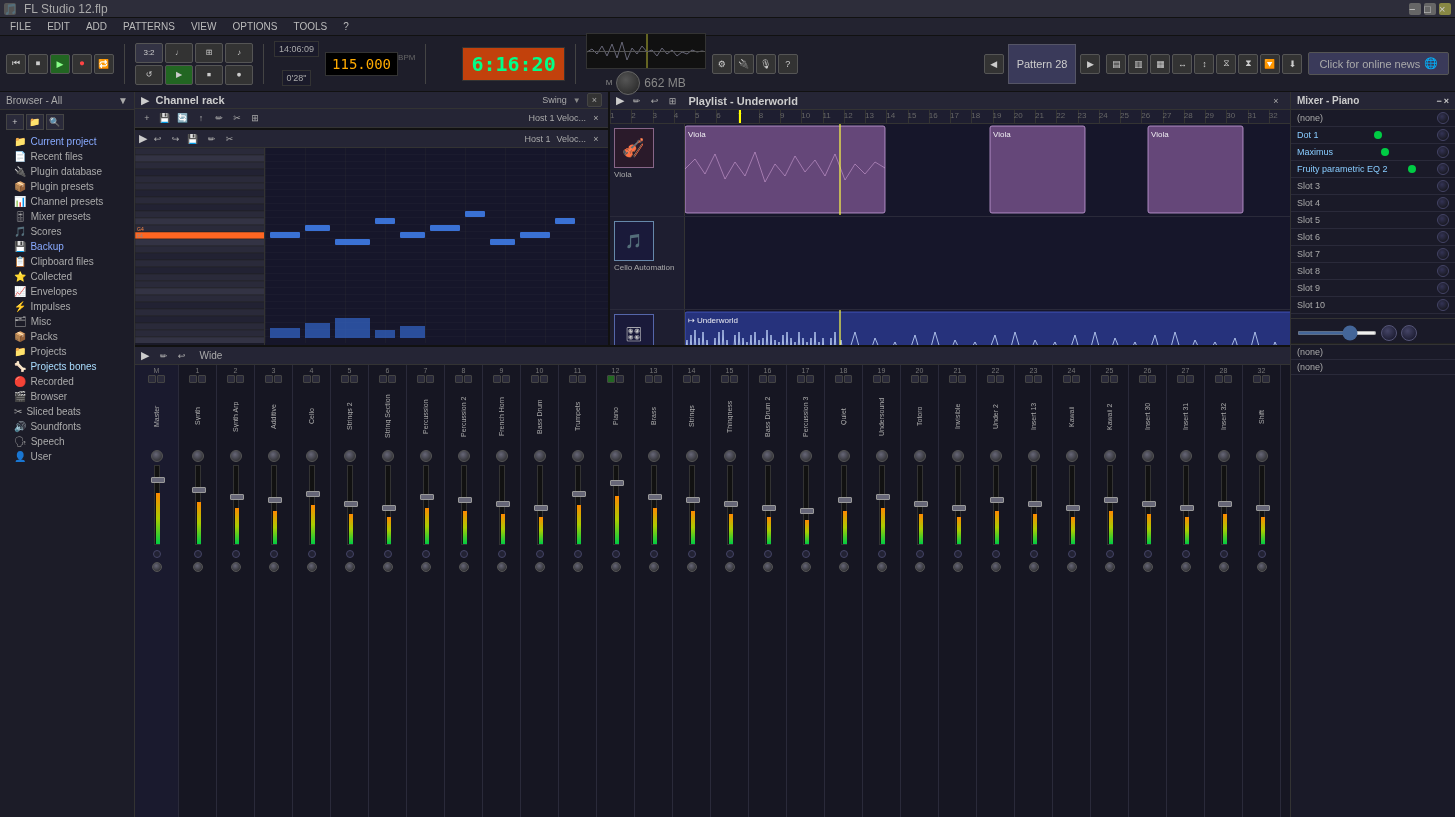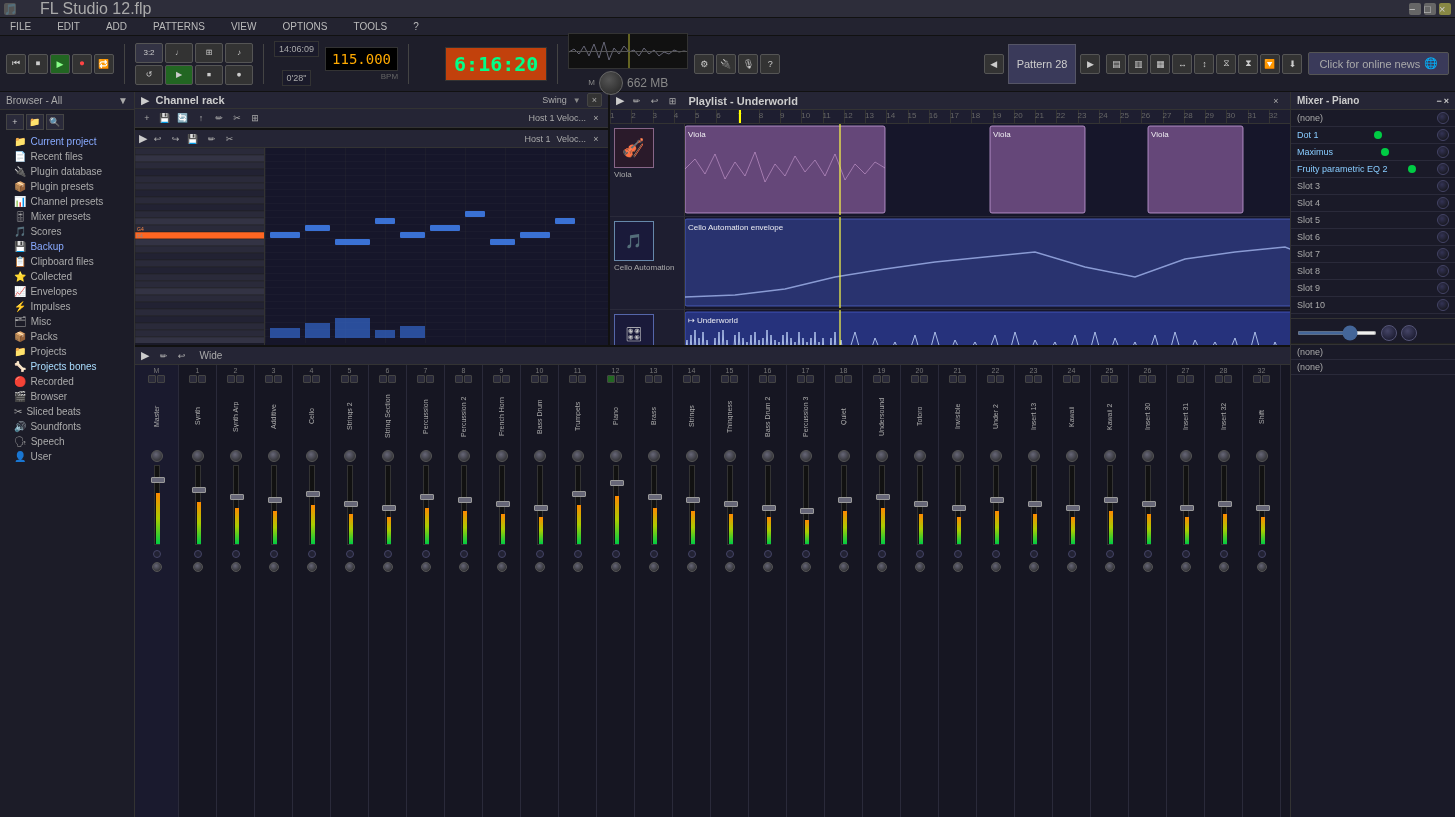--- a/index.html
+++ b/index.html
@@ -21,30 +21,30 @@
       align-items: center;
       padding: 0 4px;
       gap: 4px;
       border-bottom: 1px solid #111;
     }
     .tb-btn {
       width: 12px; height: 12px;
       border-radius: 2px;
       display: inline-block;
     }
-    .tb-title { font-size: 16px; color: #aaa; margin-left: 20px; }
+    .tb-title { font-size: 12px; color: #aaa; margin-left: 4px; }
 
     
     #menubar {
       height: 18px;
       background: #232330;
       display: flex;
       align-items: center;
       padding: 0 4px;
-      gap: 14px;
+      gap: 4px;
       border-bottom: 1px solid #111;
     }
     .menu-item {
       font-size: 10px;
       color: #bbb;
       padding: 1px 6px;
       cursor: pointer;
     }
 
     
@@ -519,21 +519,21 @@
       <div class="transport-btn" style="width:28px; font-size:8px;">⏺</div>
     </div>
   </div>
   <div class="transport-sep"></div>
 
   <div style="display:flex; flex-direction:column; align-items:center; gap:13px;">
     <div class="info-area">14:06:09</div>
     <div class="info-area">0'28"</div>
   </div>
 
-  <div style="display:flex; flex-direction:column; align-items:flex-end;">
+  <div style="display:flex; flex-direction:row; align-items:flex-start;">
     <div class="bpm-display">115.000</div>
     <div style="font-size:8px; color:#666; margin-top:1px;">BPM</div>
   </div>
 
   <div class="transport-sep"></div>
 
   <div class="time-display">6:16:20</div>
 
   <div class="transport-sep"></div>
 
@@ -929,29 +929,20 @@
                   <line x1="155" y1="0" x2="155" y2="91" stroke="#ffff44" stroke-width="1.5" opacity="0.8"></line>
                 </svg>
               </div>
             </div>
 
             <div class="track-row" style="height:93px;">
               <div class="track-label-col">
                 <div class="track-icon" style="background:#1a1a3a;border-color:#6688aa;font-size:14px;">🎵</div>
                 <div class="track-name-small">Cello Automation</div>
               </div>
-              <div class="track-content">
-                <svg width="100%" height="91" style="position:absolute;top:0;left:0;">
-                  <rect x="0" y="2" width="1370" height="87" fill="rgba(60,80,180,0.5)" stroke="rgba(80,100,200,0.8)" stroke-width="1" rx="2"></rect>
-                  <text x="3" y="13" font-size="8" fill="rgba(255,255,255,0.9)">Cello Automation envelope</text>
-
-                  <polyline points="0,80 50,78 100,72 150,60 200,52 250,45 300,40 350,35 400,50 450,60 500,42 550,35 600,30 650,50 700,60 750,45 800,35 850,30 900,45 950,55 1000,42 1050,35 1100,28 1150,35 1200,45 1250,38 1300,30 1350,40 1370,45" fill="none" stroke="rgba(180,200,255,0.7)" stroke-width="1.5"></polyline>
-                  <line x1="155" y1="0" x2="155" y2="91" stroke="#ffff44" stroke-width="1.5" opacity="0.8"></line>
-                </svg>
-              </div>
             </div>
 
             <div class="track-row" style="height:93px;">
               <div class="track-label-col">
                 <div class="track-icon" style="background:#1a1a3a;border-color:#5566aa;font-size:14px;">🎛</div>
 
               </div>
               <div class="track-content">
                 <svg width="100%" height="91" style="position:absolute;top:0;left:0;">
                   <rect x="0" y="2" width="1370" height="87" fill="rgba(50,70,180,0.6)" stroke="rgba(70,90,200,0.8)" stroke-width="1" rx="2"></rect>

